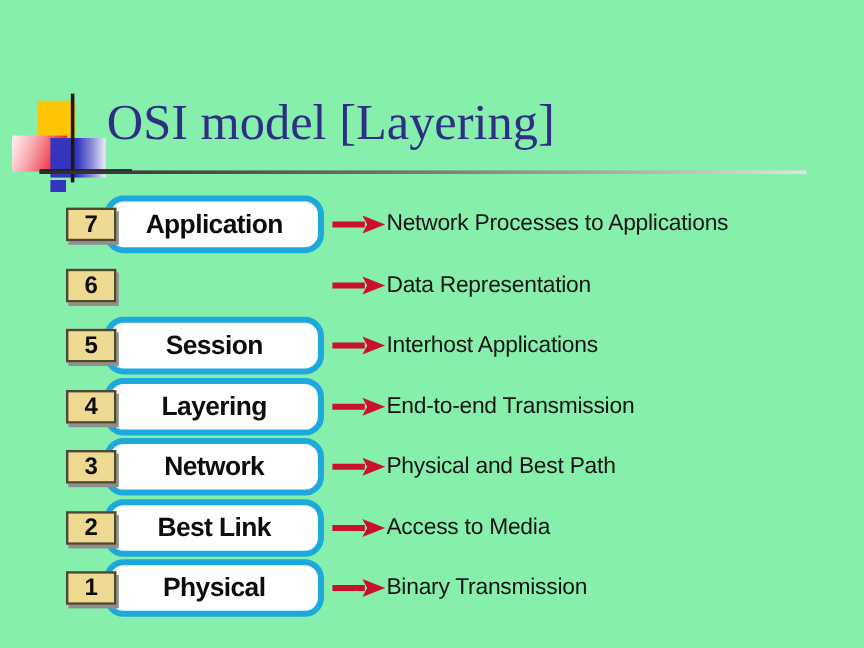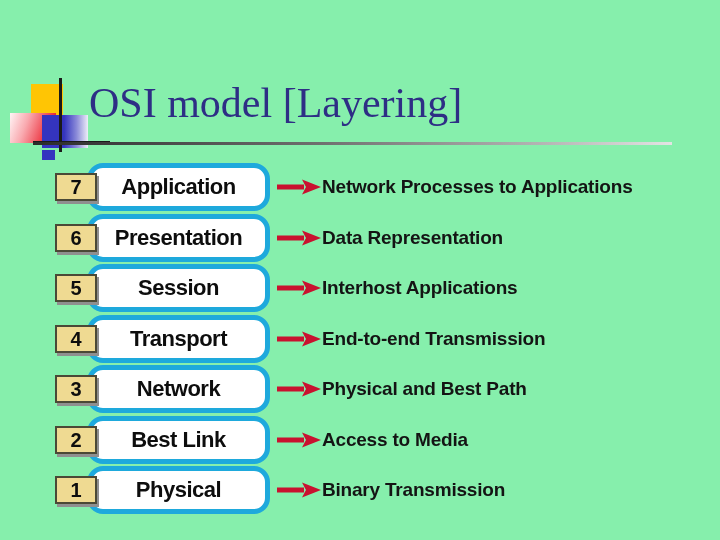--- a/index.html
+++ b/index.html
@@ -43,21 +43,21 @@
     box-sizing:border-box;display:flex;align-items:center;justify-content:center;
     z-index:1;
   }
   .lbox span{
     font-weight:700;font-size:22px;letter-spacing:-0.5px;color:#0d0d0d;
     white-space:nowrap;
   }
   .arrow{position:absolute;left:276px;top:16px;z-index:1;}
   .desc{
     position:absolute;left:322px;top:0;height:48px;display:flex;align-items:center;
-    font-weight:700;font-size:19px;letter-spacing:-0.2px;color:#141414;
+    font-weight:400;font-size:19px;letter-spacing:-0.2px;color:#141414;
     white-space:nowrap;
   }
 </style>
 </head>
 <body>
 
 <div class="stage">
 
   <div class="decor">
     <div class="decor-yellow"></div>
@@ -82,23 +82,20 @@
         <svg class="arrow" width="46" height="16">
           <line x1="1" y1="8" x2="28" y2="8" stroke="#C9112F" stroke-width="5"></line>
           <polygon points="26,0.5 45,8 26,15.5 30,8" fill="#C9112F"></polygon>
         </svg>
         <div class="desc">Network Processes to Applications</div>
       </div>
       <div class="layer-row" style="top: 51px;">
         <div class="tile">
           <span>6</span>
         </div>
-        <div class="lbox">
-          <span>Presentation</span>
-        </div>
         <svg class="arrow" width="46" height="16">
           <line x1="1" y1="8" x2="28" y2="8" stroke="#C9112F" stroke-width="5"></line>
           <polygon points="26,0.5 45,8 26,15.5 30,8" fill="#C9112F"></polygon>
         </svg>
         <div class="desc">Data Representation</div>
       </div>
       <div class="layer-row" style="top: 101px;">
         <div class="tile">
           <span>5</span>
         </div>
@@ -109,21 +106,21 @@
           <line x1="1" y1="8" x2="28" y2="8" stroke="#C9112F" stroke-width="5"></line>
           <polygon points="26,0.5 45,8 26,15.5 30,8" fill="#C9112F"></polygon>
         </svg>
         <div class="desc">Interhost Applications</div>
       </div>
       <div class="layer-row" style="top: 152px;">
         <div class="tile">
           <span>4</span>
         </div>
         <div class="lbox">
-          <span>Transport</span>
+          <span>Layering</span>
         </div>
         <svg class="arrow" width="46" height="16">
           <line x1="1" y1="8" x2="28" y2="8" stroke="#C9112F" stroke-width="5"></line>
           <polygon points="26,0.5 45,8 26,15.5 30,8" fill="#C9112F"></polygon>
         </svg>
         <div class="desc">End-to-end Transmission</div>
       </div>
       <div class="layer-row" style="top: 202px;">
         <div class="tile">
           <span>3</span>

